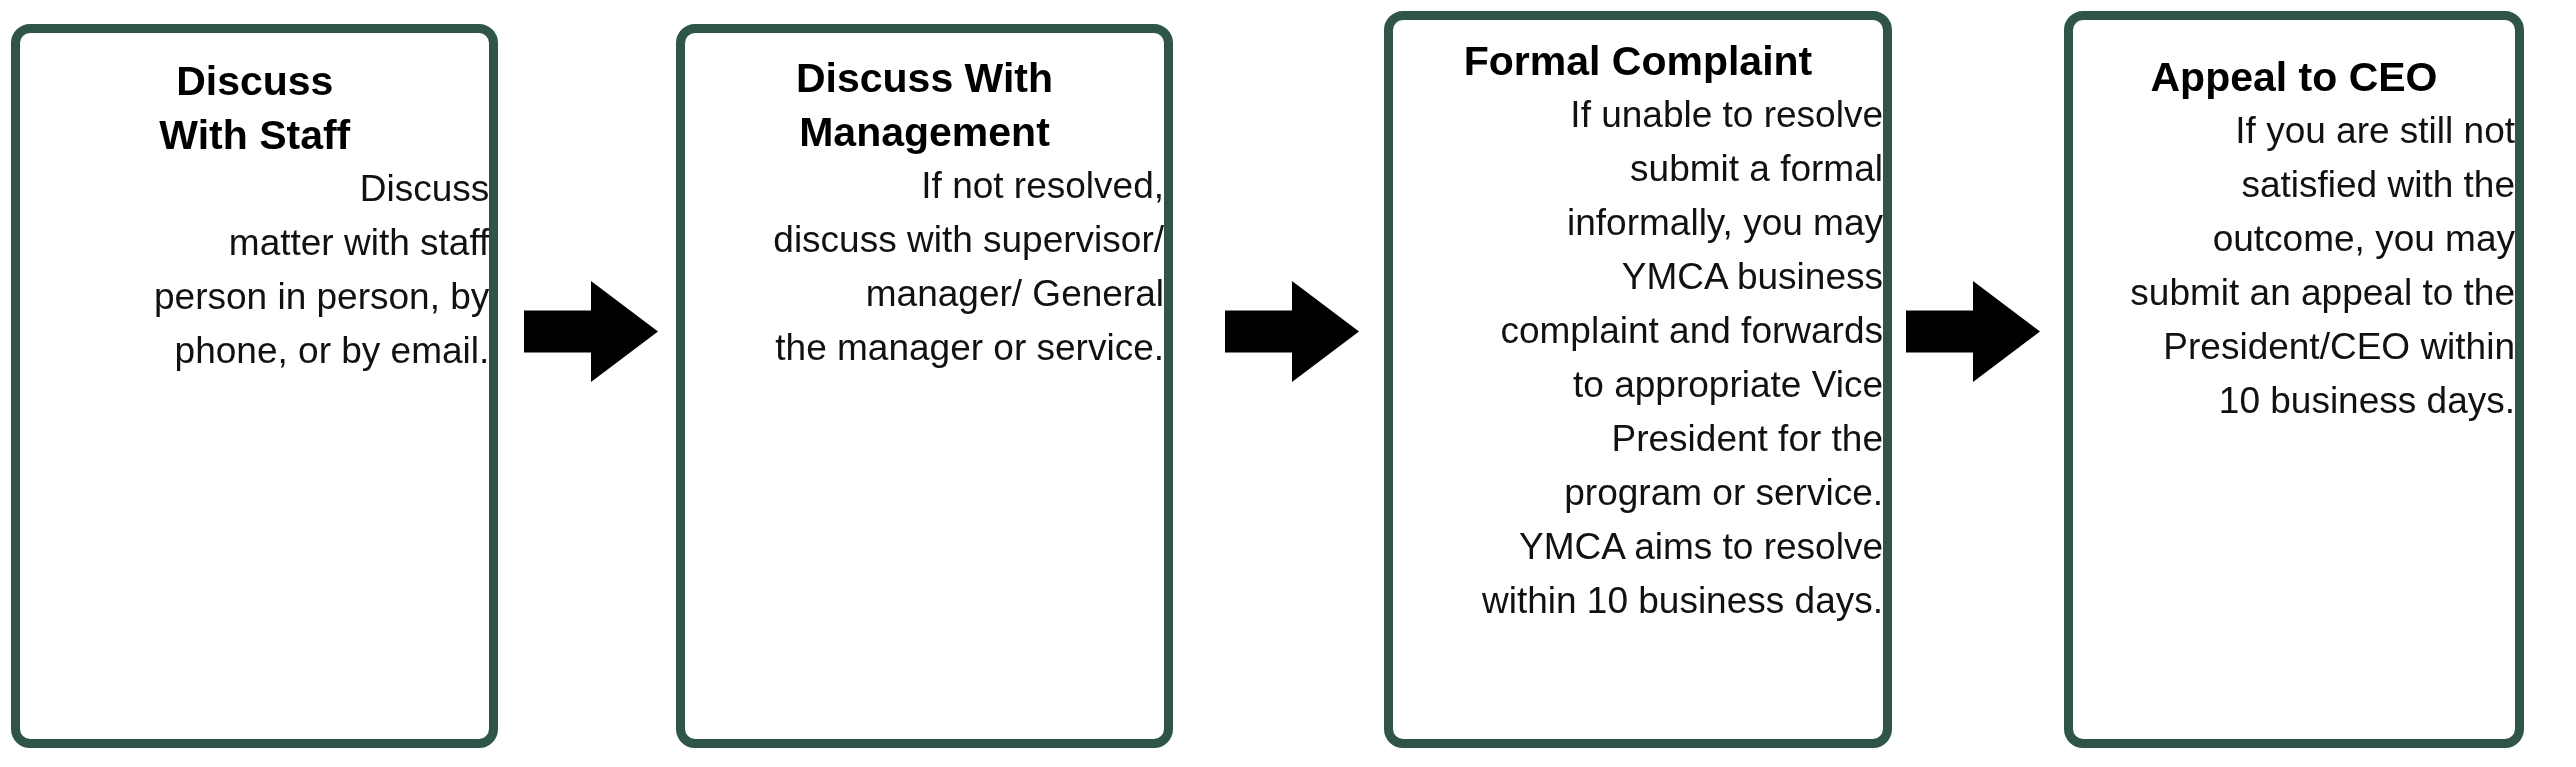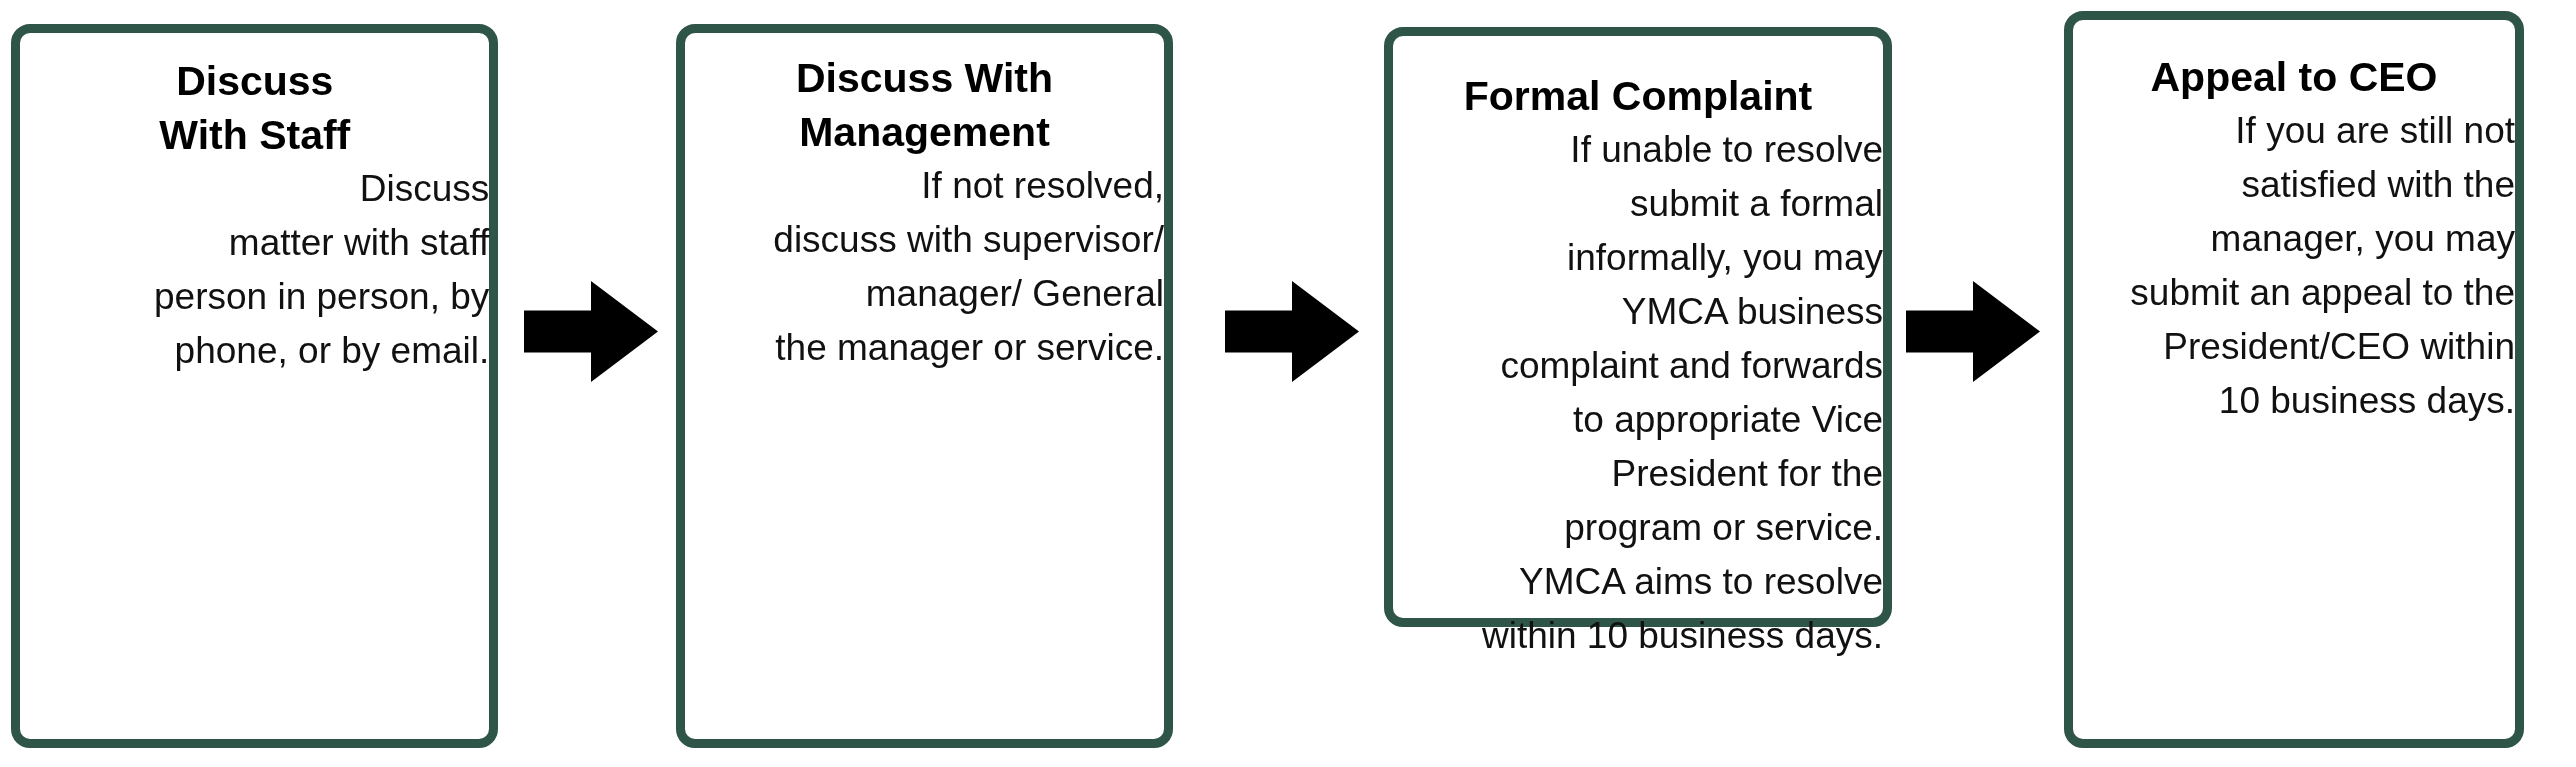--- a/index.html
+++ b/index.html
@@ -15,21 +15,21 @@
   .step-box {
     position: absolute;
     background: var(--paper);
     border: 9.6px solid var(--accent);
     border-radius: 19px;
     text-align: center;
     color: var(--ink);
   }
   #box1 { left: 11.3px;   top: 24.4px; width: 487px; height: 724px; padding-top: 21px; }
   #box2 { left: 676px;  top: 24.4px; width: 497px; height: 724px; padding-top: 17.4px; }
-  #box3 { left: 1384px; top: 11.3px; width: 508px; height: 600px; padding-top: 33px; margin-top: 16px; }
+  #box3 { left: 1384px; top: 11.3px; width: 508px; height: 737px; padding-top: 14px; }
   #box4 { left: 2064px; top: 11.3px; width: 460px; height: 737px; padding-top: 30px; }
 
   .step-title { font-size: 41px; font-weight: 700; line-height: 54px; color: #000000; }
   .step-body  { font-size: 37px; font-weight: 400; line-height: 54px; color: var(--ink); text-align: right; }
   .line { white-space: nowrap; }
 
   .flow-arrow { position: absolute; width: 134px; height: 101px; }
   #arrow1 { left: 524px;  top: 281px; }
   #arrow2 { left: 1225px; top: 281px; }
   #arrow3 { left: 1906px; top: 281px; }
@@ -95,21 +95,21 @@
     <polygon points="0,34 77,34 77,0 154,58 77,116 77,82 0,82" fill="#000000"></polygon>
   </svg>
 
   <div class="step-box" id="box4">
     <div class="step-title">
       <div class="line">Appeal to CEO</div>
     </div>
     <div class="step-body">
       <div class="line">If you are still not</div>
       <div class="line">satisfied with the</div>
-      <div class="line">manager, you may</div>
+      <div class="line">outcome, you may</div>
       <div class="line">submit an appeal to the</div>
       <div class="line">President/CEO within</div>
       <div class="line">10 business days.</div>
     </div>
   </div>
 
 </div>
 
 
 </body></html>

